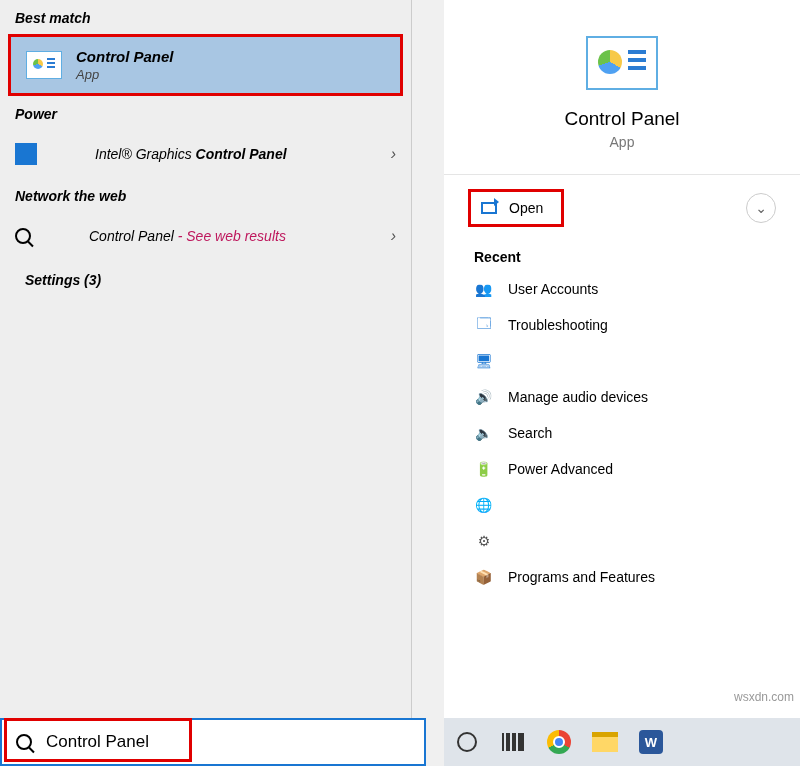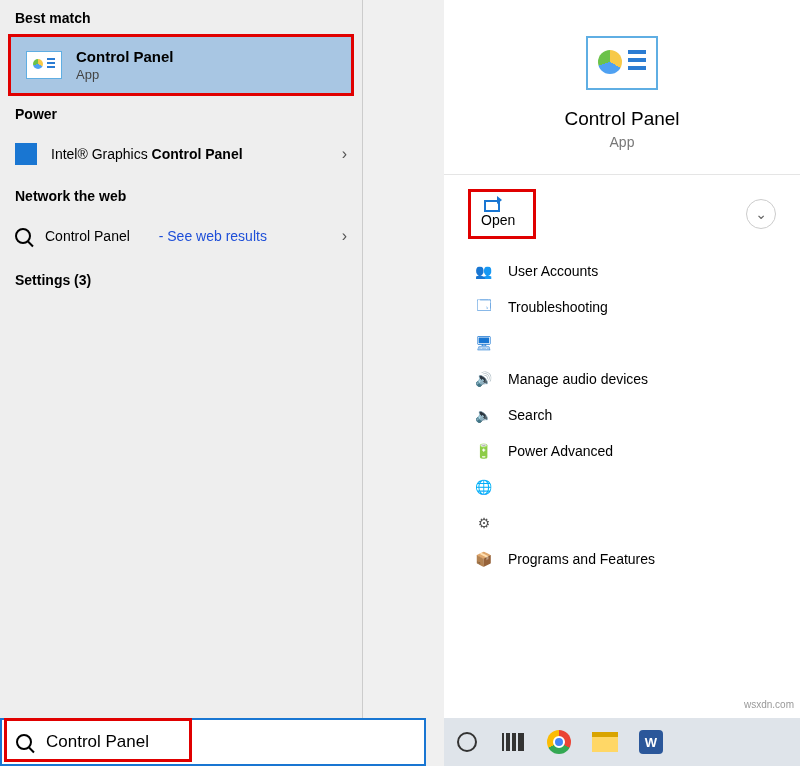--- a/index.html
+++ b/index.html
@@ -10,24 +10,25 @@
     width: 800px;
     height: 766px;
     overflow: hidden;
     position: relative;
     color: #000;
   }
   
   .left-panel {
     position: absolute;
     left: 0; top: 0;
-    width: 363px;
+    width: 412px;
     height: 718px;
     background: #eeeeee;
     border-right: 1px solid #ccc;
+    font-style: italic;
   }
   .section-label {
     font-size: 14px;
     font-weight: 600;
     padding: 10px 15px 8px 15px;
     color: #000;
   }
   .best-match-row {
     display: flex;
     align-items: center;
@@ -59,20 +60,21 @@
   .cp-mini-glyph .bars div {
     height: 2px; background: #2b7cd3; margin-bottom: 2px;
   }
   .result-text .title { font-size: 15px; font-weight: 600; }
   .result-text .sub { font-size: 13px; color: #444; margin-top: 2px; }
   .apps-row, .web-row {
     display: flex;
     align-items: center;
     padding: 10px 15px;
     height: 48px;
+    gap: 44px;
   }
   .apps-row .icon-box {
     width: 22px; height: 22px;
     background: #1976d2;
     margin-right: 14px;
   }
   .chevron {
     margin-left: auto;
     font-size: 16px;
     color: #555;
@@ -85,22 +87,22 @@
     margin-right: 14px;
   }
   .web-row .search-icon::after, .search-bar .search-icon::after {
     content: "";
     position: absolute;
     width: 7px; height: 2px;
     background: #000;
     bottom: -3px; right: -5px;
     transform: rotate(45deg);
   }
-  .web-row .sub { color: #1d4ed8; padding-left: 25px; }
-  .settings-row { padding: 12px 15px; font-weight: 600; }
+  .web-row .sub { color: #be185d; }
+  .settings-row { padding: 12px 25px; font-weight: 600; }
 
   
   .right-panel {
     position: absolute;
     left: 444px; top: 0;
     width: 356px;
     height: 718px;
     background: #fff;
   }
   .detail-header {
@@ -135,21 +137,20 @@
     display: flex;
     align-items: center;
     padding: 14px 24px 14px 24px;
     position: relative;
   }
   .open-row {
     display: flex;
     align-items: center;
     border: 3px solid #e00000;
     padding: 8px 18px 8px 10px;
-    flex-direction: column;
   }
   .open-icon {
     width: 16px; height: 12px; border: 2px solid #1976d2;
     position: relative; margin-right: 12px;
   }
   .open-icon::after {
     content: "";
     position: absolute;
     right: -4px; top: -6px;
     border-left: 5px solid #1976d2;
@@ -220,22 +221,22 @@
     background: linear-gradient(to right, #333 0 2px, transparent 2px 4px, #333 4px 8px, transparent 8px 10px, #333 10px 14px, transparent 14px 16px, #333 16px 22px);
   }
   .chrome { width: 24px; height: 24px; border-radius: 50%;
     background: conic-gradient(#ea4335 0 120deg, #34a853 120deg 240deg, #fbbc05 240deg 360deg);
     position: relative;
   }
   .chrome::after { content:""; position:absolute; inset:6px; border-radius:50%; background:#4285f4; border:2px solid #fff; }
   .explorer { width: 26px; height: 20px; background: #ffd766; border-top: 5px solid #d9a400; }
   .word { width: 24px; height: 24px; background: #2b579a; color:#fff; font-weight:700; font-size:13px; display:flex; align-items:center; justify-content:center; border-radius:4px;}
   .watermark {
-    position: absolute; right: 6px; bottom: 56px;
-    font-size: 10px; color: #999;
+    position: absolute; right: 6px; bottom: 62px;
+    font-size: 12px; color: #999;
   }
 </style>
 </head>
 <body>
 
 <div class="left-panel">
 
   <div class="section-label">Best match</div>
 
   <div class="best-match-row">
@@ -295,20 +296,21 @@
   <div class="open-row-wrap">
     <div class="open-row">
       <span class="open-icon"></span>
       <span>Open</span>
     </div>
     <div class="expand-btn">
       <span>⌄</span>
     </div>
   </div>
 
+  <div class="recent-label">Recent</div>
   <div class="recent-list" id="recent-list">
       <div class="recent-item">
         <span class="ri-icon" style="color: rgb(46, 125, 50);">👥</span>
         <span>User Accounts</span>
       </div>
       <div class="recent-item">
         <span class="ri-icon" style="color: rgb(25, 118, 210);">🗔</span>
         <span>Troubleshooting</span>
       </div>
       <div class="recent-item">

